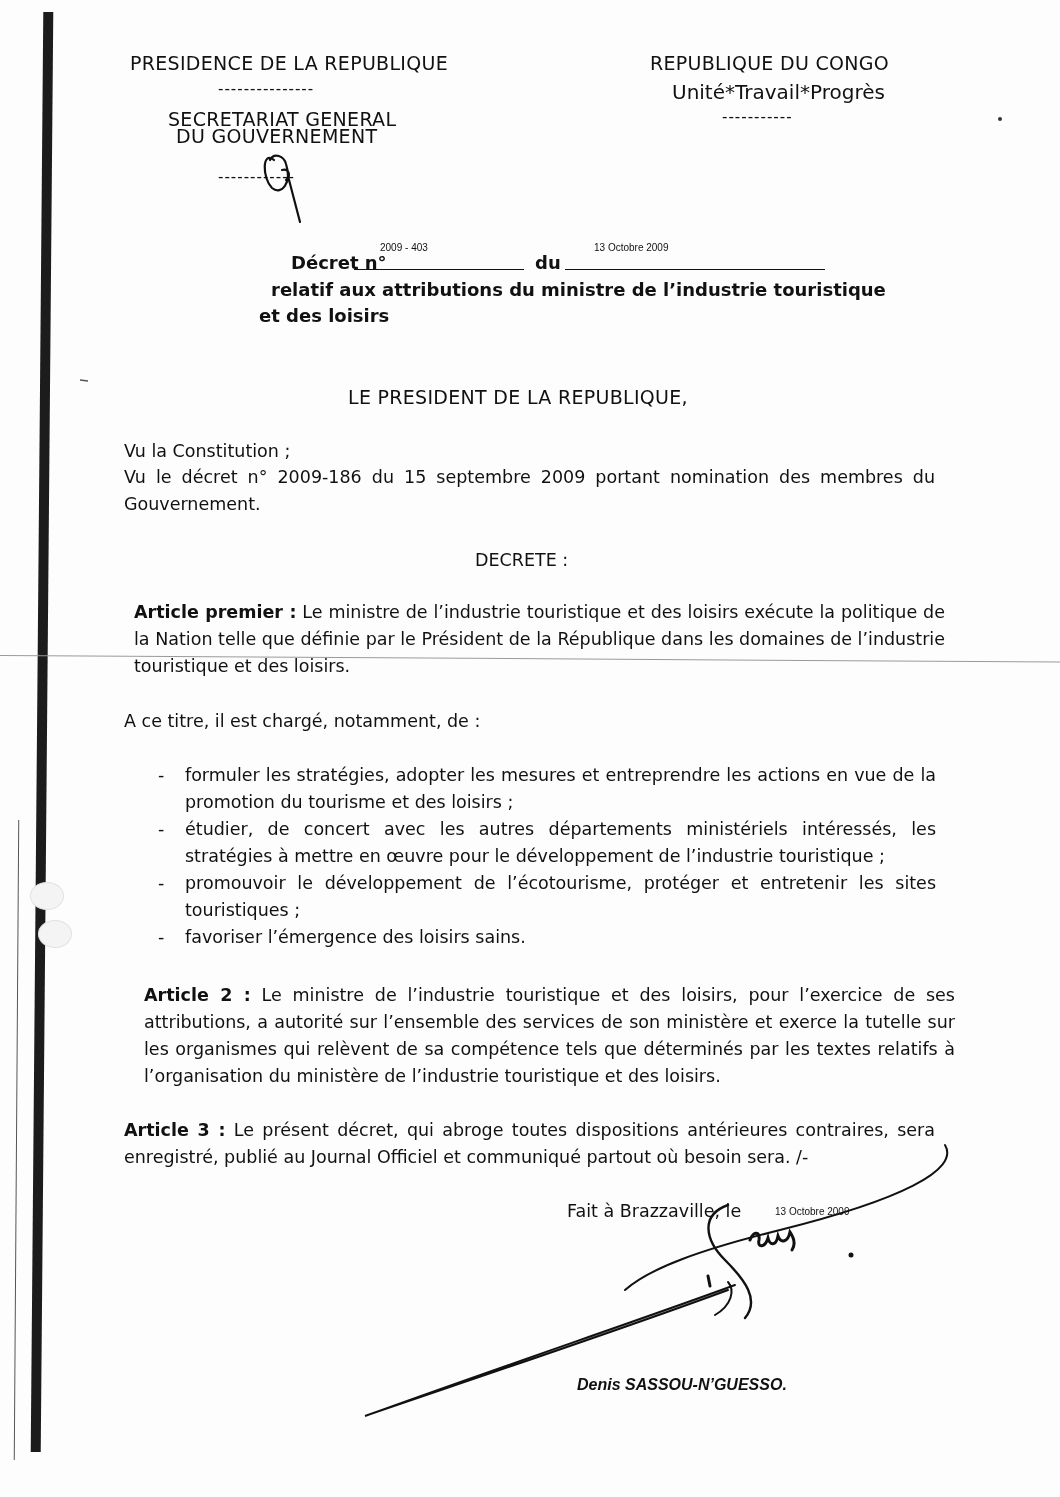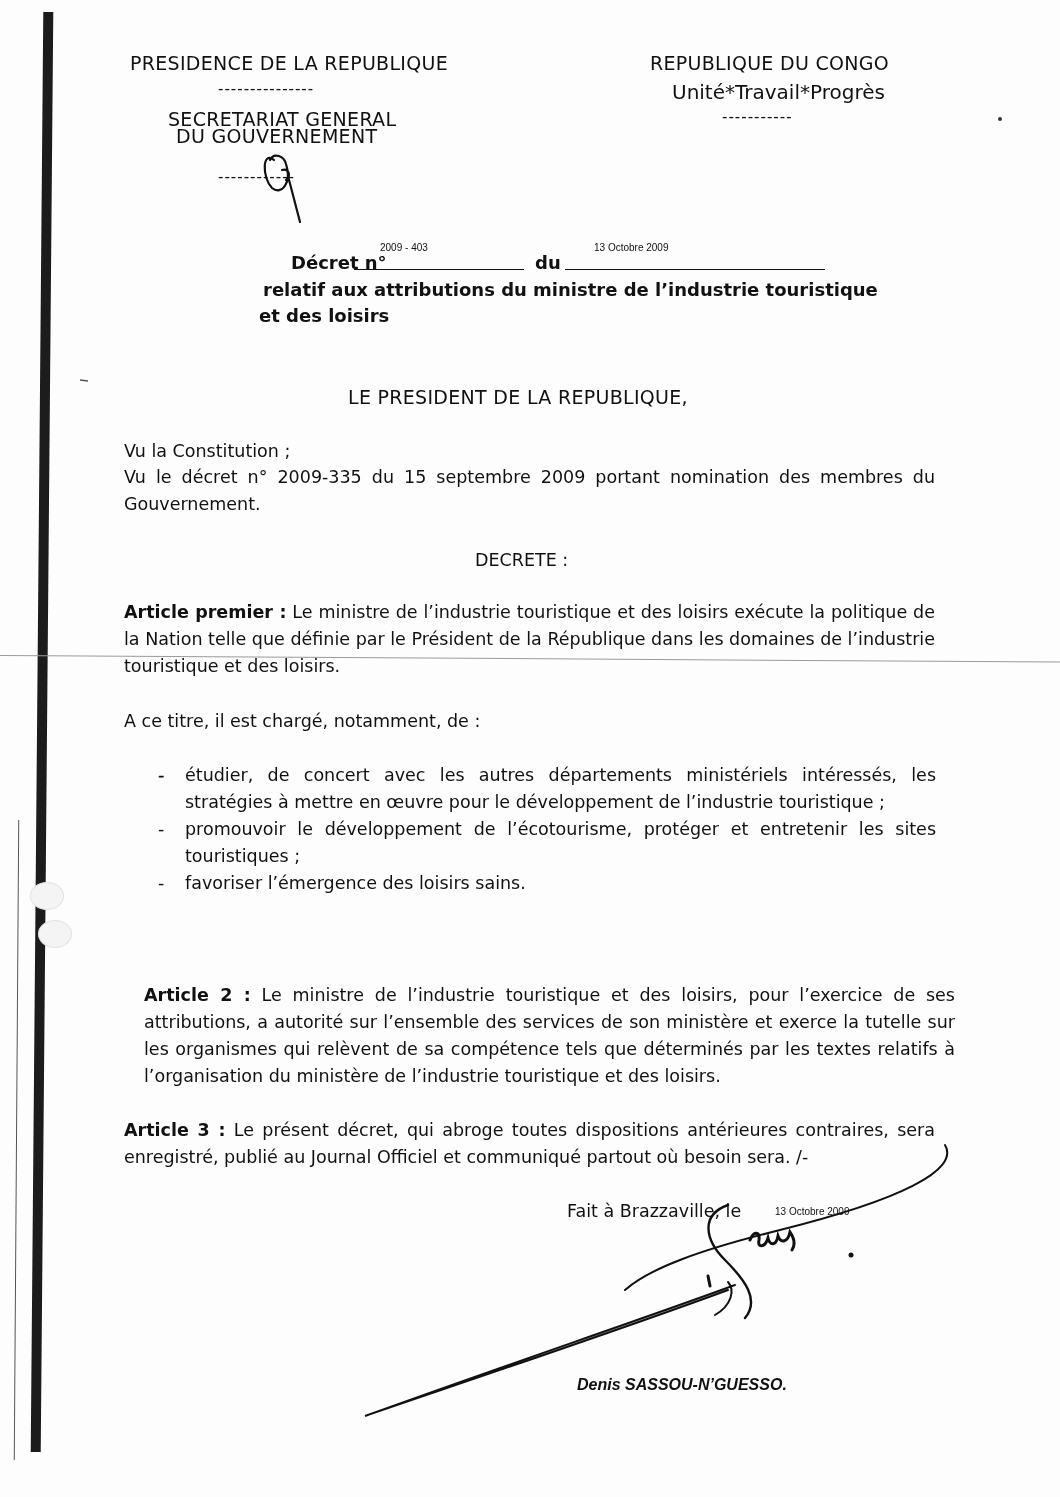--- a/index.html
+++ b/index.html
@@ -65,38 +65,38 @@
 <div class="abs hdr" style="left:650px; top:52px;">REPUBLIQUE DU CONGO</div>
 <div class="abs motto" style="left:672px; top:80px;">Unité*Travail*Progrès</div>
 <div class="abs dash" style="left:722px; top:108px;">-----------</div>
 
 <div class="abs title-line" style="left:259px; top:252px;margin-left:32px;">Décret n°</div>
 <div class="blank" style="left:354px; top:269px; width:170px;"></div>
 <div class="abs mono" style="left:380px; top:242px;">2009 - 403</div>
 <div class="abs title-line" style="left:535px; top:252px;">du</div>
 <div class="blank" style="left:565px; top:269px; width:260px;"></div>
 <div class="abs mono" style="left:594px; top:242px;">13 Octobre 2009</div>
-<div class="abs title-line" style="left:263px; top:279px;">relatif aux attributions du ministre de l’industrie touristique</div>
+<div class="abs title-line" style="left:271px; top:279px;">relatif aux attributions du ministre de l’industrie touristique</div>
 <div class="abs title-line" style="left:259px; top:305px;">et des loisirs</div>
 
 <div class="abs hdr" style="left:348px; top:386px;">LE PRESIDENT DE LA REPUBLIQUE,</div>
 
 <div class="abs body-text" style="left:124px; top:438px;">Vu la Constitution ;</div>
-<div class="just body-text" style="top:464px;">Vu le décret n° 2009-335 du 15 septembre 2009 portant nomination des membres du Gouvernement.</div>
+<div class="just body-text" style="top:464px;">Vu le décret n° 2009-186 du 15 septembre 2009 portant nomination des membres du Gouvernement.</div>
 
 <div class="abs body-text" style="left:475px; top:547px;">DECRETE :</div>
 
-<div class="just body-text" style="top:599px;">
+<div class="just body-text" style="top:599px;margin-left:10px;">
   <span class="bold">Article premier :</span>
   <span>Le ministre de l’industrie touristique et des loisirs exécute la politique de la Nation telle que définie par le Président de la République dans les domaines de l’industrie touristique et des loisirs.</span>
 </div>
 <div class="abs body-text" style="left:124px; top:708px;">A ce titre, il est chargé, notamment, de :</div>
 
 <ul class="bullets body-text" style="top:762px;">
-  <li><span class="bul">-</span></li>
+  <li><span class="bul">-</span><span>formuler les stratégies, adopter les mesures et entreprendre les actions en vue de la promotion du tourisme et des loisirs ;</span></li>
   <li><span class="bul">-</span><span>étudier, de concert avec les autres départements ministériels intéressés, les stratégies à mettre en œuvre pour le développement de l’industrie touristique ;</span></li>
   <li><span class="bul">-</span><span>promouvoir le développement de l’écotourisme, protéger et entretenir les sites touristiques ;</span></li>
   <li><span class="bul">-</span><span>favoriser l’émergence des loisirs sains.</span></li>
 </ul>
 
 <div class="just body-text" style="top:982px;margin-left:20px;">
   <span class="bold">Article 2 :</span>
   <span>Le ministre de l’industrie touristique et des loisirs, pour l’exercice de ses attributions, a autorité sur l’ensemble des services de son ministère et exerce la tutelle sur les organismes qui relèvent de sa compétence tels que déterminés par les textes relatifs à l’organisation du ministère de l’industrie touristique et des loisirs.</span>
 </div>
 

